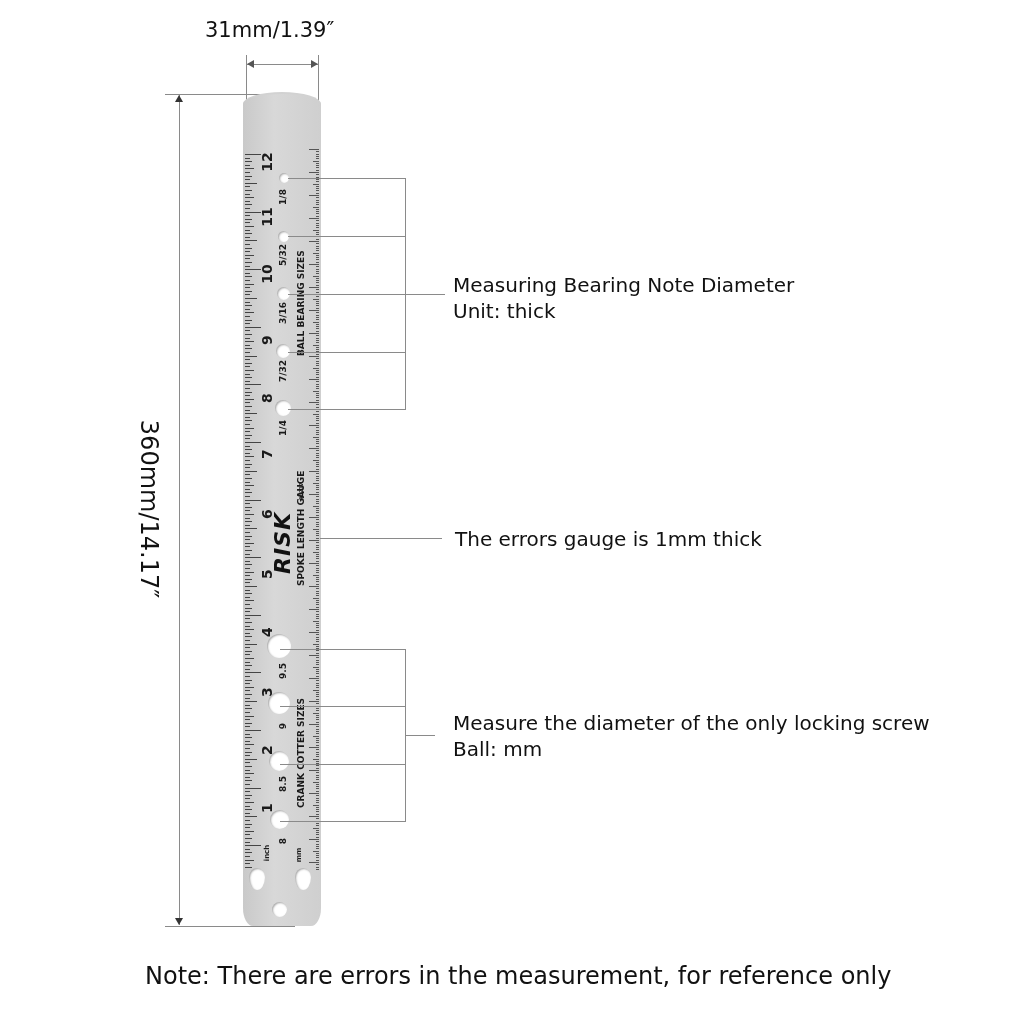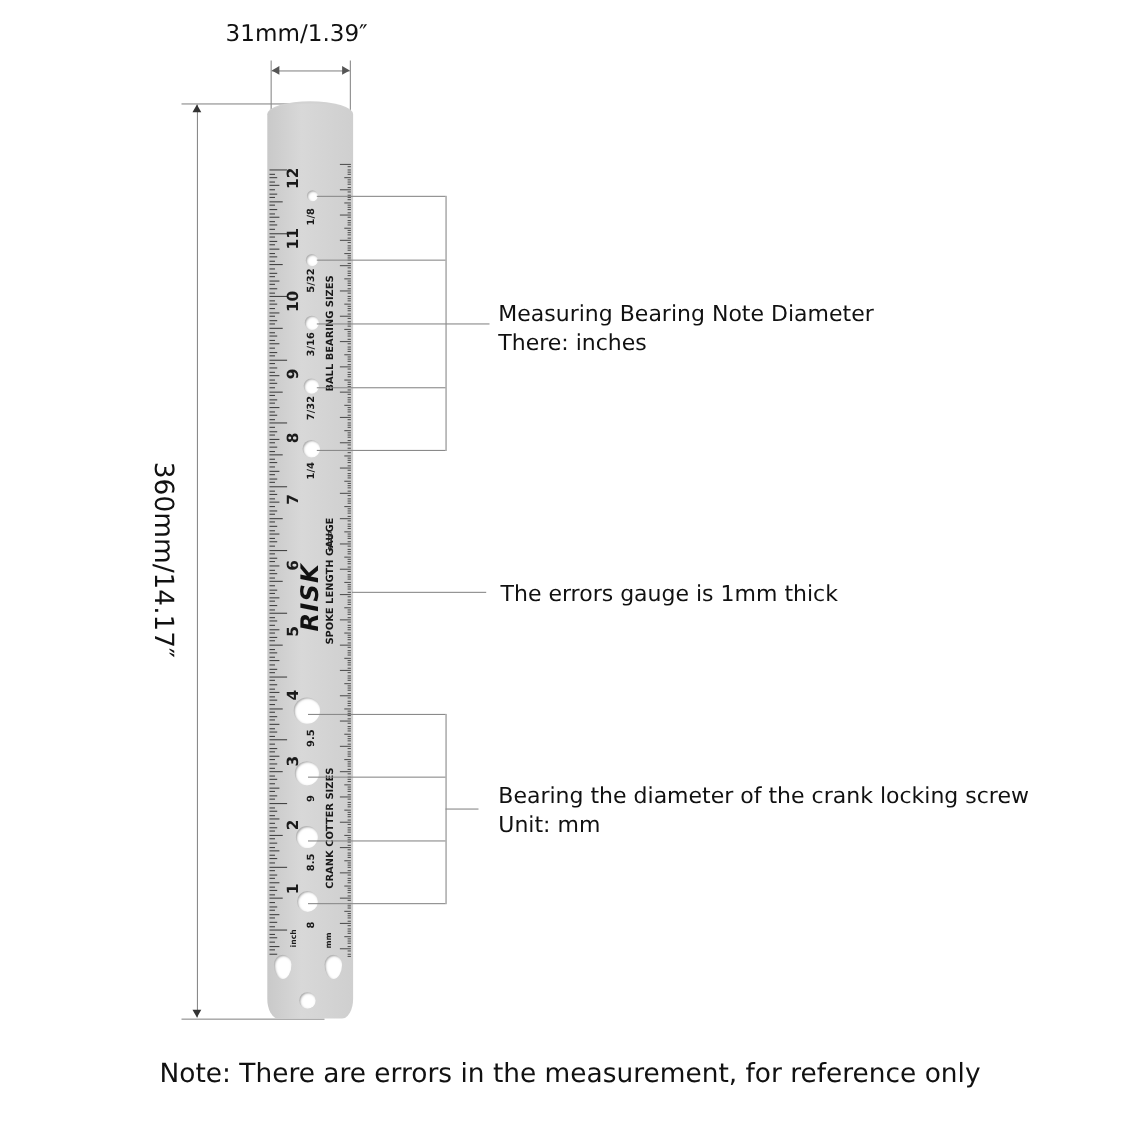--- a/index.html
+++ b/index.html
@@ -620,27 +620,27 @@
   <div class="hole" style="left:29px; top:808px; width:15px; height:15px;"></div>
 </div>
 
 <div class="line-h" style="left:288px; top:178px; width:117px;"></div>
 <div class="line-h" style="left:288px; top:236px; width:117px;"></div>
 <div class="line-h" style="left:288px; top:294px; width:157px;"></div>
 <div class="line-h" style="left:288px; top:352px; width:117px;"></div>
 <div class="line-h" style="left:288px; top:409px; width:117px;"></div>
 <div class="line-v" style="left:405px; top:178px; height:232px;"></div>
 <div class="label" style="left:453px; top:272px;">Measuring Bearing Note Diameter</div>
-<div class="label" style="left:453px; top:298px;">There: inches</div>
+<div class="label" style="left:453px; top:298px;">Unit: thick</div>
 
 <div class="line-h" style="left:320px; top:538px; width:122px;"></div>
 <div class="label" style="left:455px; top:526px;">The errors gauge is 1mm thick</div>
 
 <div class="line-h" style="left:280px; top:649px; width:125px;"></div>
 <div class="line-h" style="left:280px; top:706px; width:125px;"></div>
 <div class="line-h" style="left:405px; top:735px; width:30px;"></div>
 <div class="line-h" style="left:280px; top:764px; width:125px;"></div>
 <div class="line-h" style="left:280px; top:821px; width:125px;"></div>
 <div class="line-v" style="left:405px; top:649px; height:173px;"></div>
-<div class="label" style="left:453px; top:710px;">Bearing the diameter of the crank locking screw</div>
-<div class="label" style="left:453px; top:736px;">Unit: mm</div>
+<div class="label" style="left:453px; top:710px;">Measure the diameter of the only locking screw</div>
+<div class="label" style="left:453px; top:736px;">Ball: mm</div>
 
 <div class="note" style="left:145px; top:962px;">Note: There are errors in the measurement, for reference only</div>
 
 </body></html>

